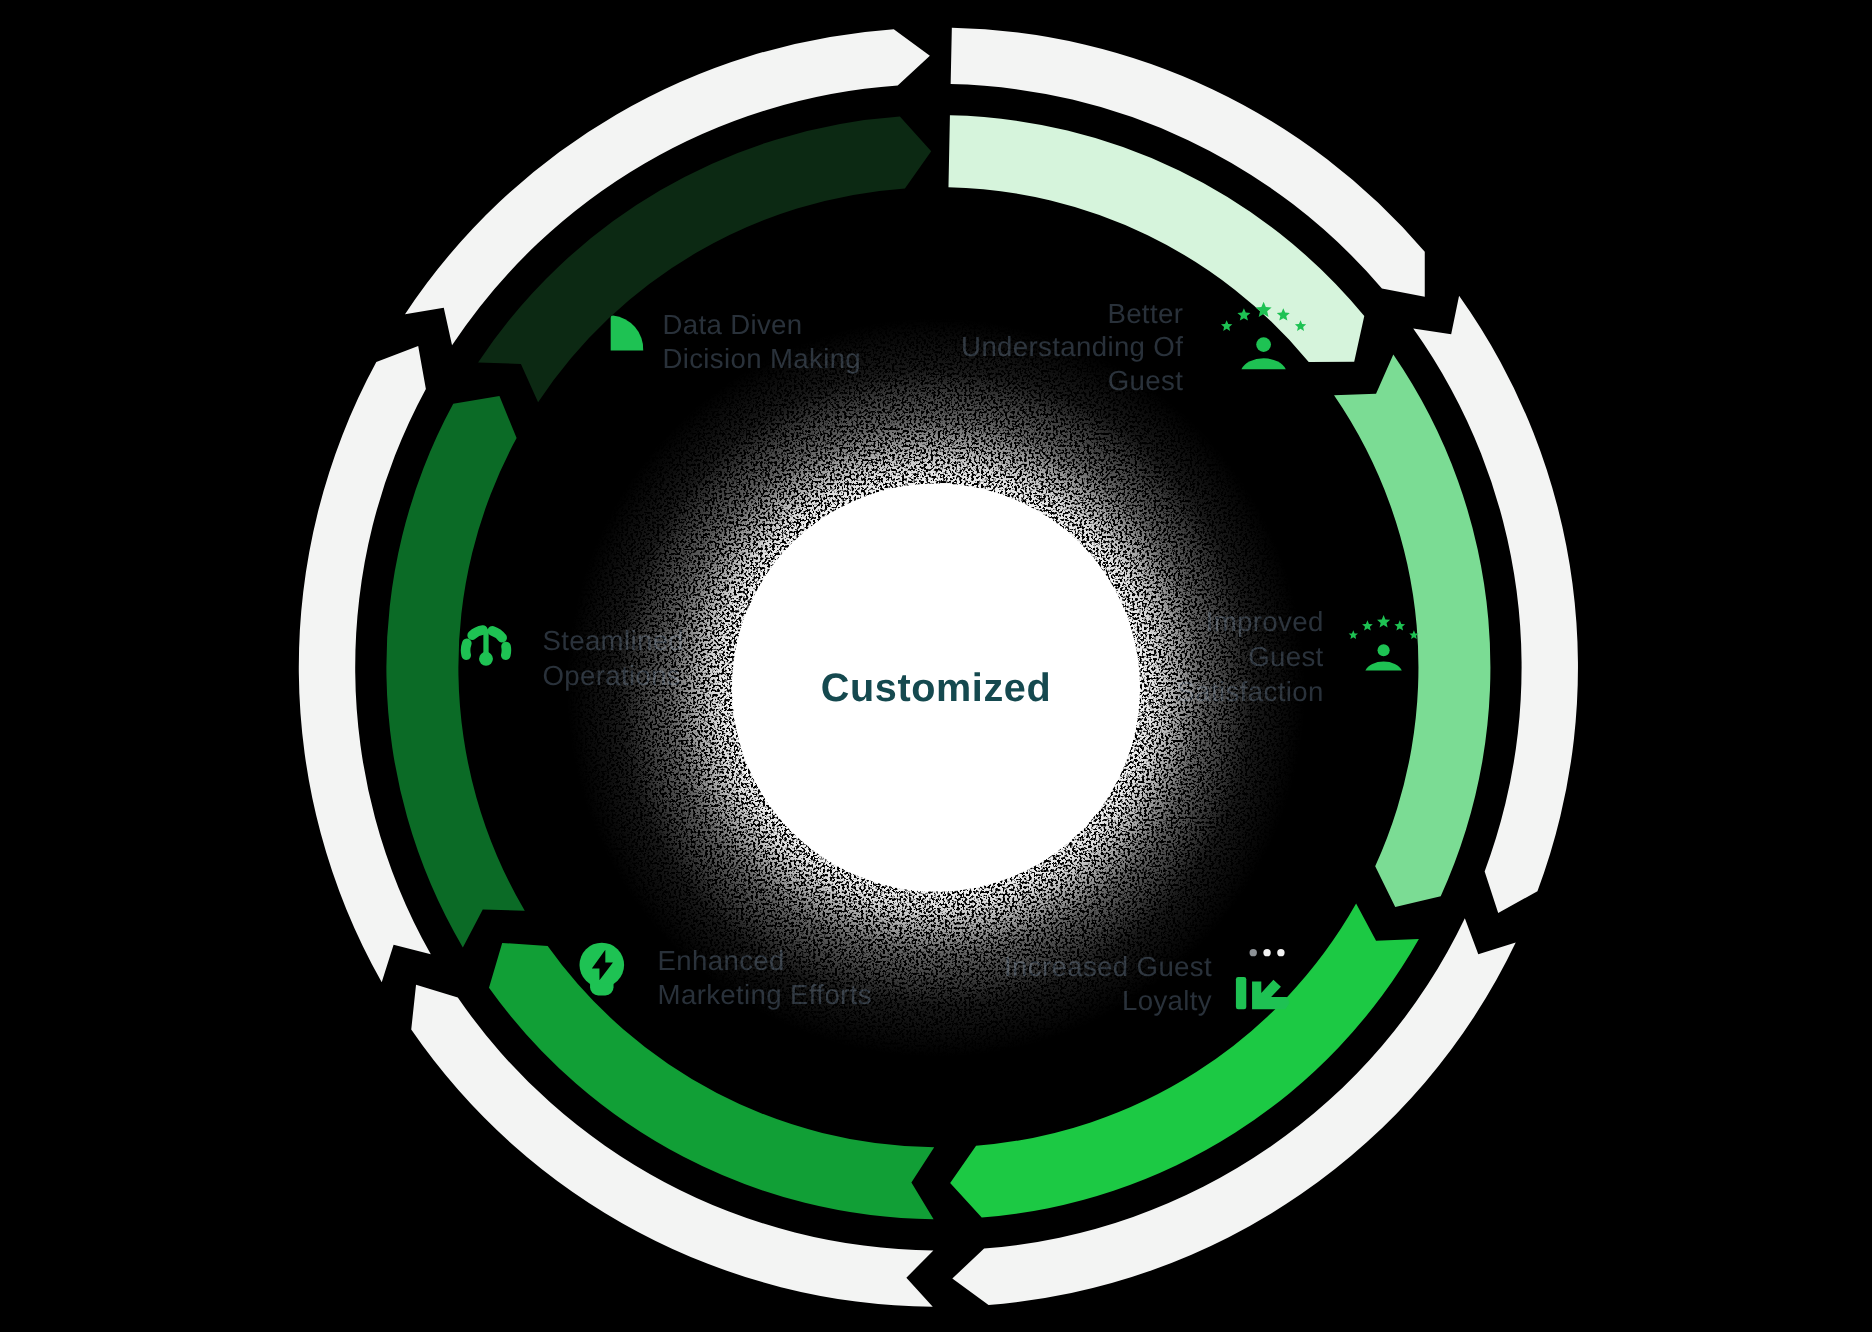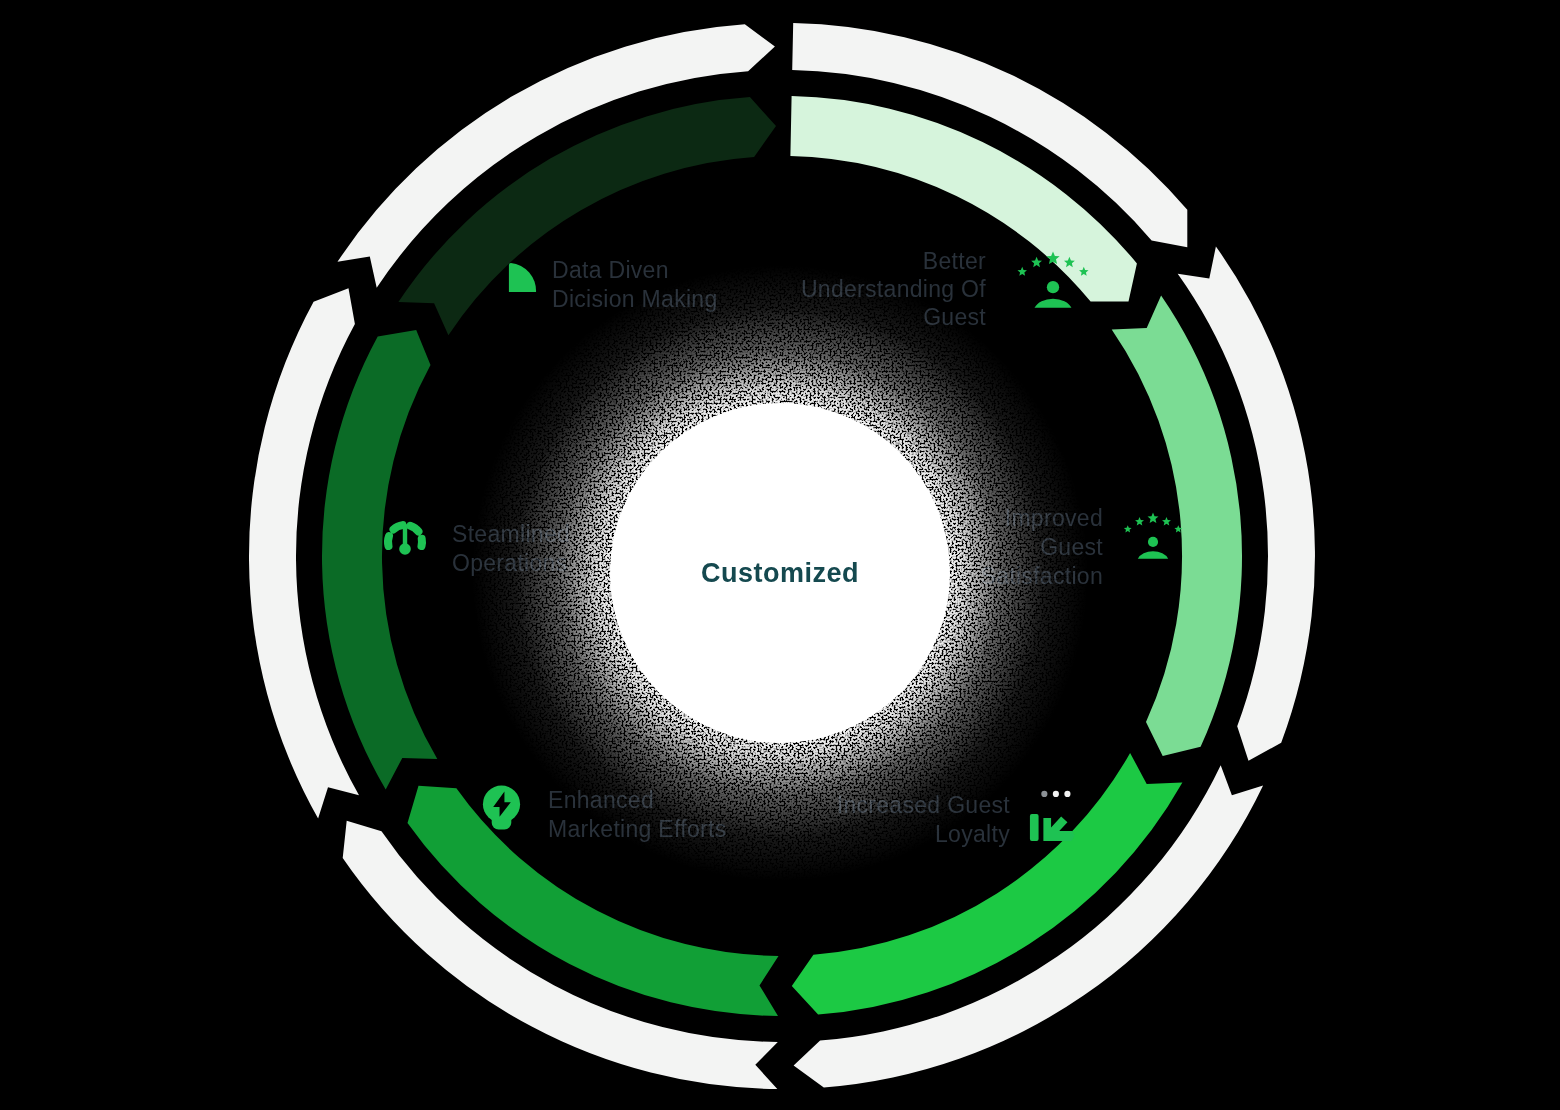--- a/index.html
+++ b/index.html
@@ -8,21 +8,21 @@
   .stage svg{display:block;}
   #rings-svg{position:absolute;left:0;top:0;z-index:1;}
   .label{position:absolute;z-index:2;color:var(--label_text,#29313A);font-weight:400;font-size:23px;
          line-height:29px;letter-spacing:.3px;white-space:nowrap;}
   .label.align-right{text-align:right;}
   .icon{position:absolute;z-index:2;color:var(--accent,#1EC253);}
   .halo{position:absolute;left:470px;top:263px;z-index:3;pointer-events:none;}
   .center-circle{position:absolute;left:610px;top:403px;width:340px;height:340px;border-radius:50%;
                  background:#fff;z-index:4;display:flex;flex-direction:column;align-items:center;
                  justify-content:center;}
-  .center-title{color:var(--center_text,#15494F);font-weight:700;font-size:27px;line-height:52px;
+  .center-title{color:var(--center_text,#15494F);font-weight:700;font-size:33px;line-height:52px;
                 text-align:center;letter-spacing:.5px;}
 </style>
 </head>
 <body>
 
 <div class="stage">
 
   <svg id="rings-svg" width="1560" height="1110" viewBox="0 0 1560 1110">
       <path d="M 793.2 23.1 A 533 533 0 0 1 1187.3 209.8 L 1187.3 247.2 L 1151.6 240.4 A 486 486 0 0 0 792.2 70.1 Z" fill="#F3F4F3"></path>
       <path d="M 1215.9 246.5 A 533 533 0 0 1 1281.2 742.7 L 1248.5 760.8 L 1237.2 726.2 A 486 486 0 0 0 1177.7 273.8 L 1209.3 278.5 Z" fill="#F3F4F3"></path>

